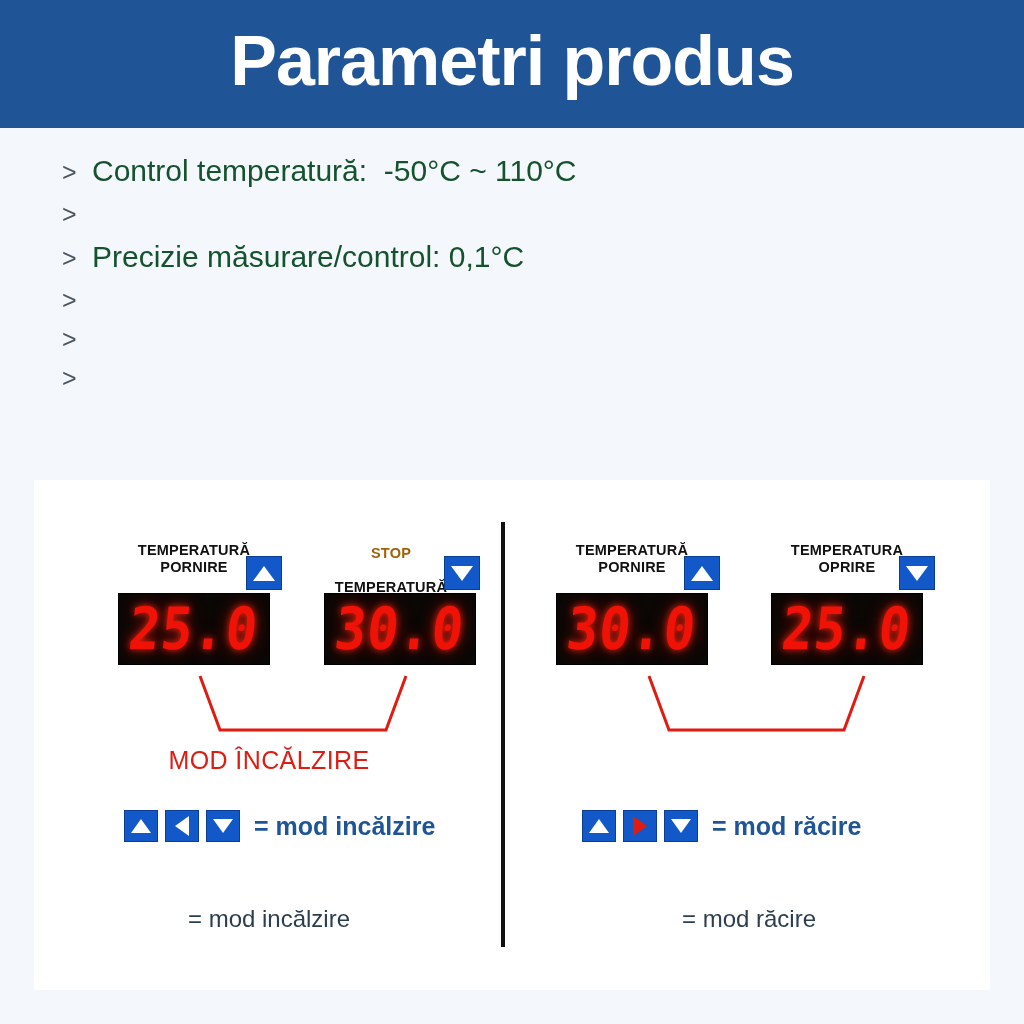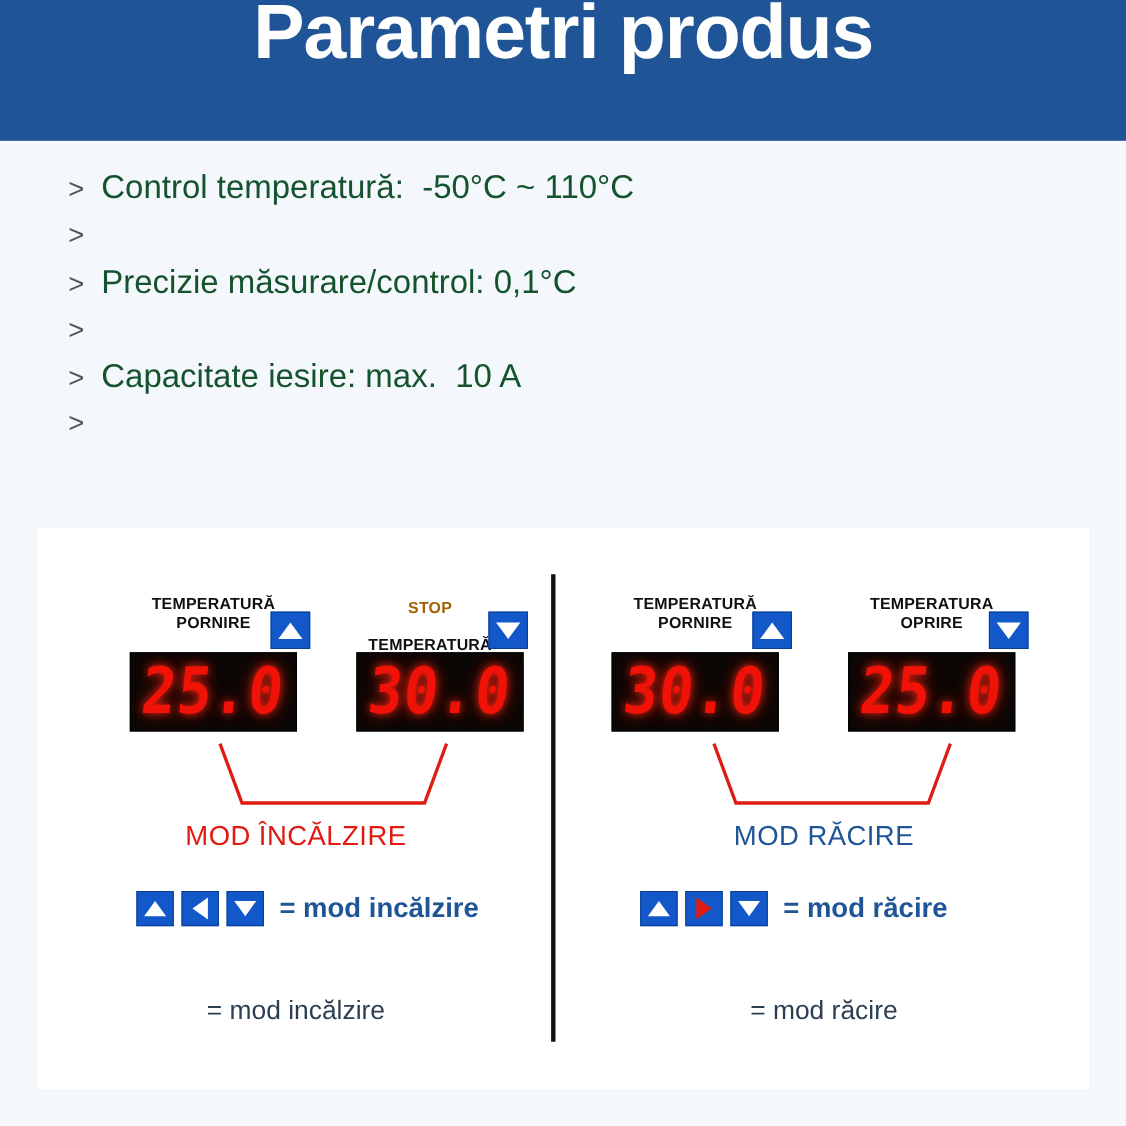--- a/index.html
+++ b/index.html
@@ -16,20 +16,21 @@
     background: #f4f7fb;
   }
 
   
   .header {
     position: absolute;
     left: 0; top: 0;
     width: 1024px; height: 128px;
     background: #1f5596;
     display: flex;
+    align-items: center;
     justify-content: center;
   }
   .header-title {
     color: #ffffff;
     font-size: 70px;
     font-weight: bold;
     letter-spacing: -1px;
     line-height: 1;
     margin-top: -6px;
   }
@@ -204,21 +205,20 @@
     </div>
     <div class="spec-row">
       <div class="spec-bullet">&gt;</div>
       <div class="spec-text">Precizie măsurare/control: 0,1°C</div>
     </div>
     <div class="spec-row">
       <div class="spec-bullet">&gt;</div>
     </div>
     <div class="spec-row">
       <div class="spec-bullet">&gt;</div>
-      <div class="spec-text">Capacitate iesire: max.  10 A</div>
     </div>
     <div class="spec-row">
       <div class="spec-bullet">&gt;</div>
     </div>
   </div>
 
   <div class="panel">
 
     <svg class="lines">
 
@@ -291,21 +291,20 @@
         <div class="disp-label" style="left:258px; top:62px;">TEMPERATURA
 OPRIRE</div>
         <div class="arrow-btn" style="left:395px; top:76px;">
           <span class="tri-down"></span>
         </div>
         <div class="led-box" style="left:267px; top:113px;">
           <span class="led-text">25.0</span>
         </div>
       </div>
 
-      <div class="mode-title cool" style="left:75px; top:266px; width:340px;">MOD RĂCIRE</div>
 
       <div class="legend-row" style="left:78px; top:330px;">
         <div class="legend-btns">
           <div class="legend-btn">
               <span class="tri-up"></span>
             </div>
           <div class="legend-btn redtri">
               <span class="tri-right red"></span>
             </div>
           <div class="legend-btn">

